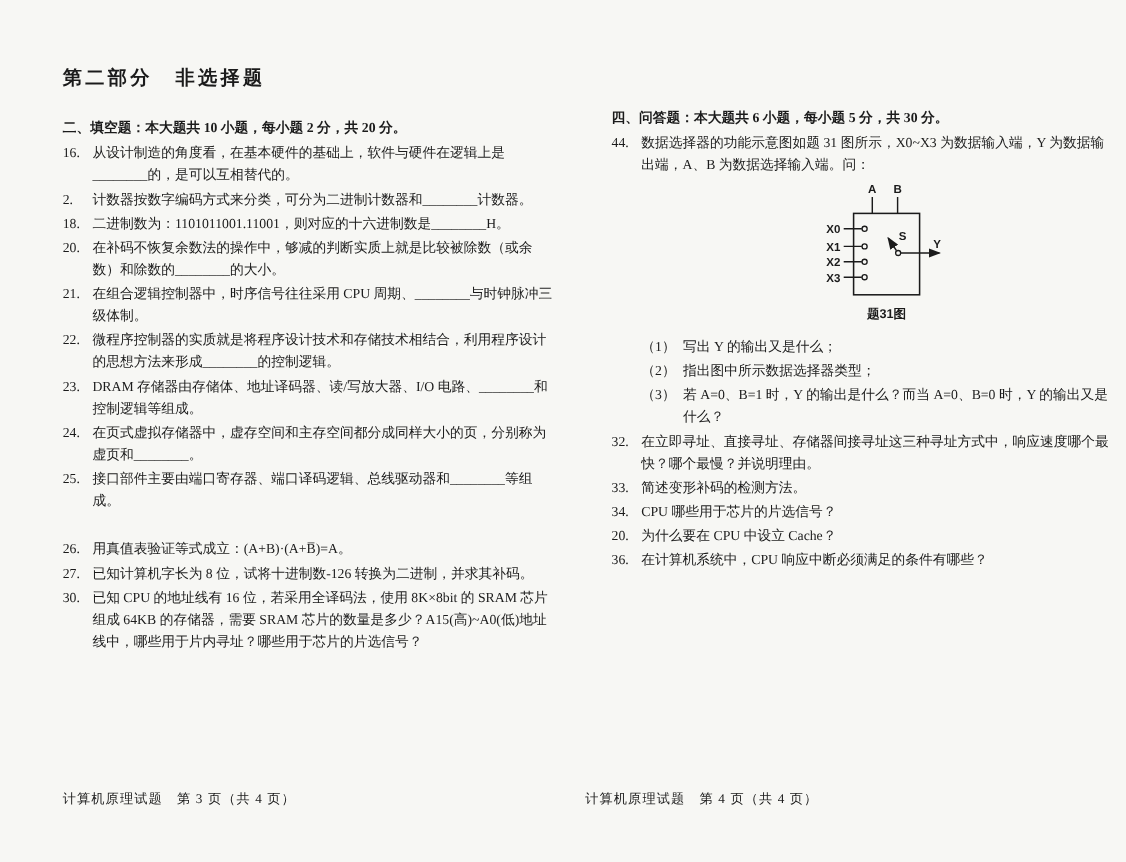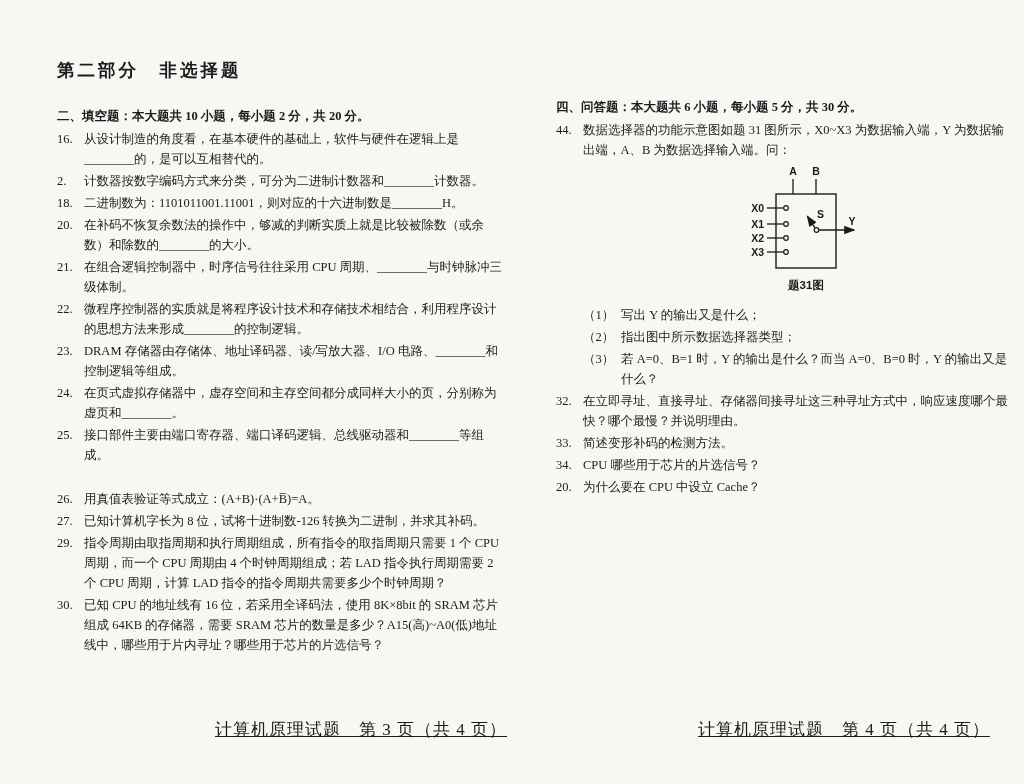--- a/index.html
+++ b/index.html
@@ -58,24 +58,23 @@
   }
   .svg-caption {
     font-family: "Liberation Sans", "DejaVu Sans", sans-serif;
     font-size: 11.5px;
     font-weight: 700;
     fill: #1b1b1b;
   }
   .page-footer {
     position: absolute;
     top: 718px;
-    text-align: right;
-    font-size: 17px;
+    text-align: left;
+    font-size: 12px;
     letter-spacing: 1px;
-    text-decoration: underline;
   }
   .footer-left  { left: 57px;  width: 450px; }
   .footer-right { left: 532px; width: 458px; }
 </style>
 </head>
 <body>
 
 <div class="sheet">
 
   <div class="page page-left">
@@ -123,24 +122,20 @@
     <div class="sec-gap"></div>
 
 
     <div class="q">
       <span class="q-num">26.</span>
       <span class="q-text">用真值表验证等式成立：(A+B)·(A+B̅)=A。</span>
     </div>
     <div class="q">
       <span class="q-num">27.</span>
       <span class="q-text">已知计算机字长为 8 位，试将十进制数-126 转换为二进制，并求其补码。</span>
-    </div>
-    <div class="q">
-      <span class="q-num">29.</span>
-      <span class="q-text">指令周期由取指周期和执行周期组成，所有指令的取指周期只需要 1 个 CPU 周期，而一个 CPU 周期由 4 个时钟周期组成；若 LAD 指令执行周期需要 2 个 CPU 周期，计算 LAD 指令的指令周期共需要多少个时钟周期？</span>
     </div>
     <div class="q">
       <span class="q-num">30.</span>
       <span class="q-text">已知 CPU 的地址线有 16 位，若采用全译码法，使用 8K×8bit 的 SRAM 芯片组成 64KB 的存储器，需要 SRAM 芯片的数量是多少？A15(高)~A0(低)地址线中，哪些用于片内寻址？哪些用于芯片的片选信号？</span>
     </div>
   </div>
 
   <div class="page page-right">
     <div class="sec-header">四、问答题：本大题共 6 小题，每小题 5 分，共 30 分。</div>
 
@@ -210,18 +205,22 @@
       <span class="q-text">简述变形补码的检测方法。</span>
     </div>
     <div class="q">
       <span class="q-num">34.</span>
       <span class="q-text">CPU 哪些用于芯片的片选信号？</span>
     </div>
     <div class="q">
       <span class="q-num">20.</span>
       <span class="q-text">为什么要在 CPU 中设立 Cache？</span>
     </div>
+    <div class="q">
+      <span class="q-num">36.</span>
+      <span class="q-text">在计算机系统中，CPU 响应中断必须满足的条件有哪些？</span>
+    </div>
   </div>
 
   <div class="page-footer footer-left">计算机原理试题　第 3 页（共 4 页）</div>
   <div class="page-footer footer-right">计算机原理试题　第 4 页（共 4 页）</div>
 
 </div>
 
 </body></html>

